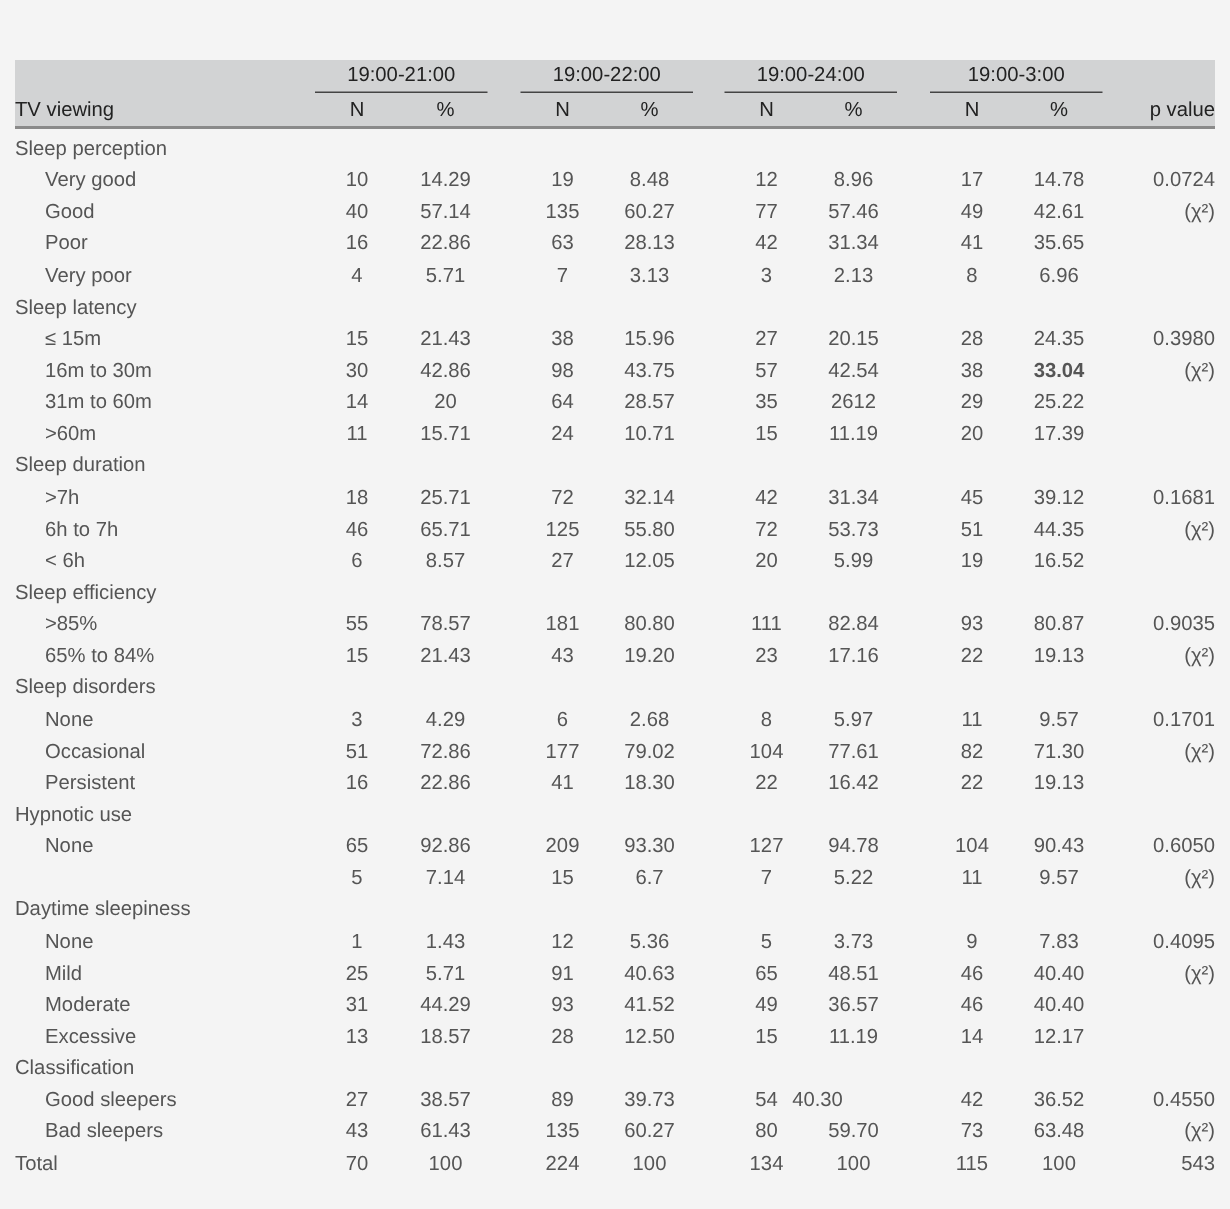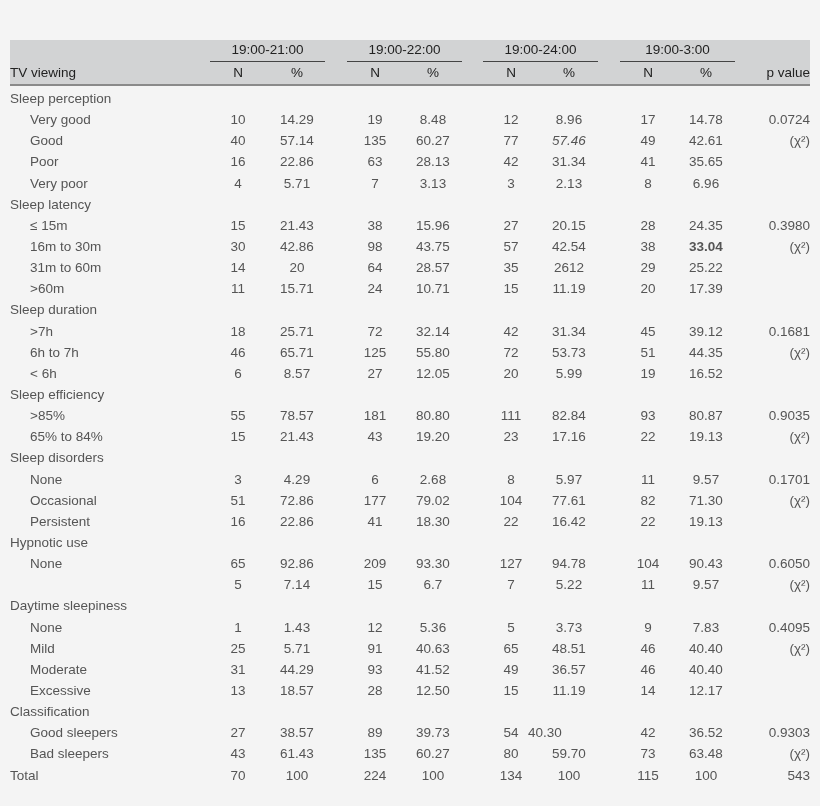--- a/index.html
+++ b/index.html
@@ -114,21 +114,21 @@
         <span class="cell" style="left: 666px;">14.78</span>
         <span class="pv">0.0724</span>
       </div>
       <div class="row">
         <span class="lbl indent">Good</span>
         <span class="cell" style="left: 198px;">40</span>
         <span class="cell" style="left: 257px;">57.14</span>
         <span class="cell" style="left: 335px;">135</span>
         <span class="cell" style="left: 393px;">60.27</span>
         <span class="cell" style="left: 471px;">77</span>
-        <span class="cell" style="left: 529px; font-style: italic;">57.46</span>
+        <span class="cell" style="left: 529px;">57.46</span>
         <span class="cell" style="left: 608px;">49</span>
         <span class="cell" style="left: 666px;">42.61</span>
         <span class="pv">(χ²)</span>
       </div>
       <div class="row">
         <span class="lbl indent">Poor</span>
         <span class="cell" style="left: 198px;">16</span>
         <span class="cell" style="left: 257px;">22.86</span>
         <span class="cell" style="left: 335px;">63</span>
         <span class="cell" style="left: 393px;">28.13</span>
@@ -389,21 +389,21 @@
       <div class="row">
         <span class="lbl indent">Good sleepers</span>
         <span class="cell" style="left: 198px;">27</span>
         <span class="cell" style="left: 257px;">38.57</span>
         <span class="cell" style="left: 335px;">89</span>
         <span class="cell" style="left: 393px;">39.73</span>
         <span class="cell" style="left: 471px;">54</span>
         <span class="cell" style="left: 505px;">40.30</span>
         <span class="cell" style="left: 608px;">42</span>
         <span class="cell" style="left: 666px;">36.52</span>
-        <span class="pv">0.9303</span>
+        <span class="pv">0.4550</span>
       </div>
       <div class="row">
         <span class="lbl indent">Bad sleepers</span>
         <span class="cell" style="left: 198px;">43</span>
         <span class="cell" style="left: 257px;">61.43</span>
         <span class="cell" style="left: 335px;">135</span>
         <span class="cell" style="left: 393px;">60.27</span>
         <span class="cell" style="left: 471px;">80</span>
         <span class="cell" style="left: 529px;">59.70</span>
         <span class="cell" style="left: 608px;">73</span>

